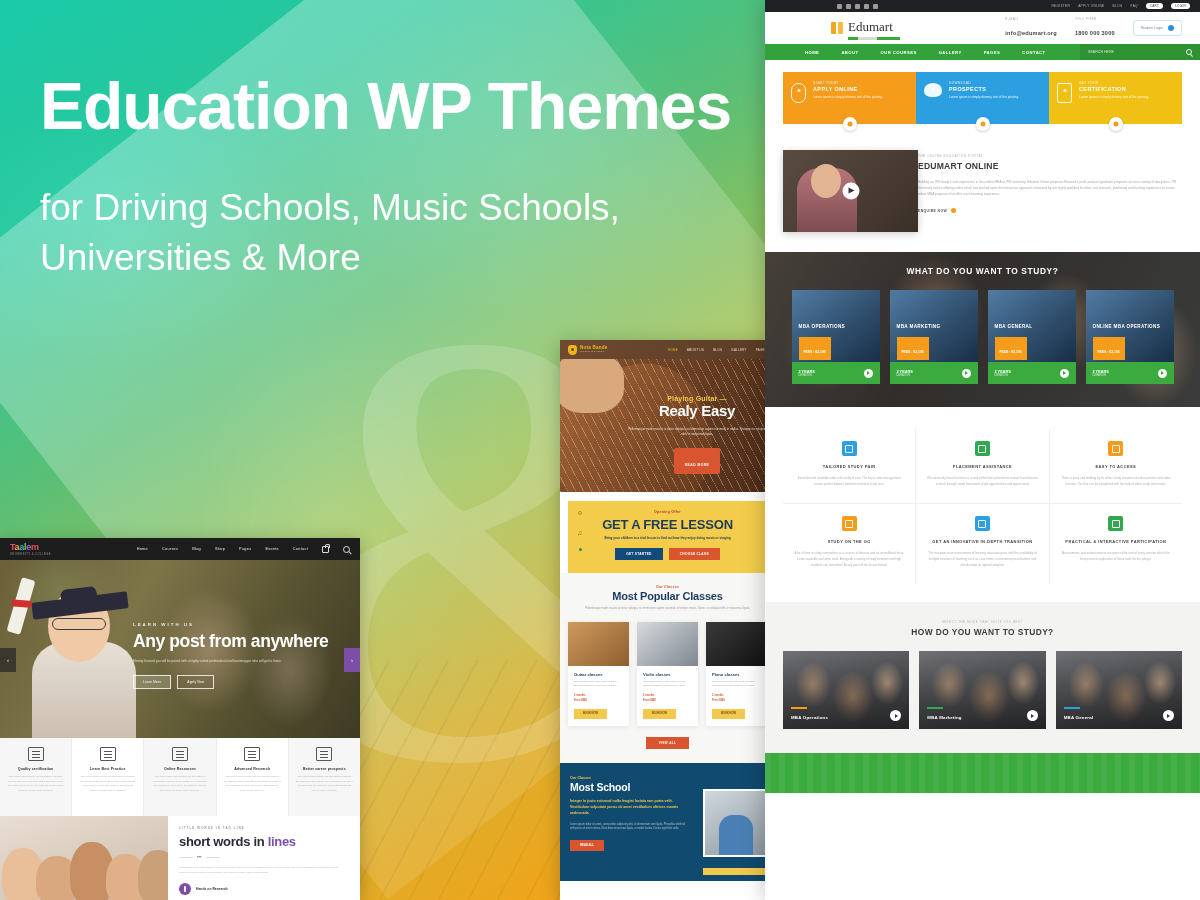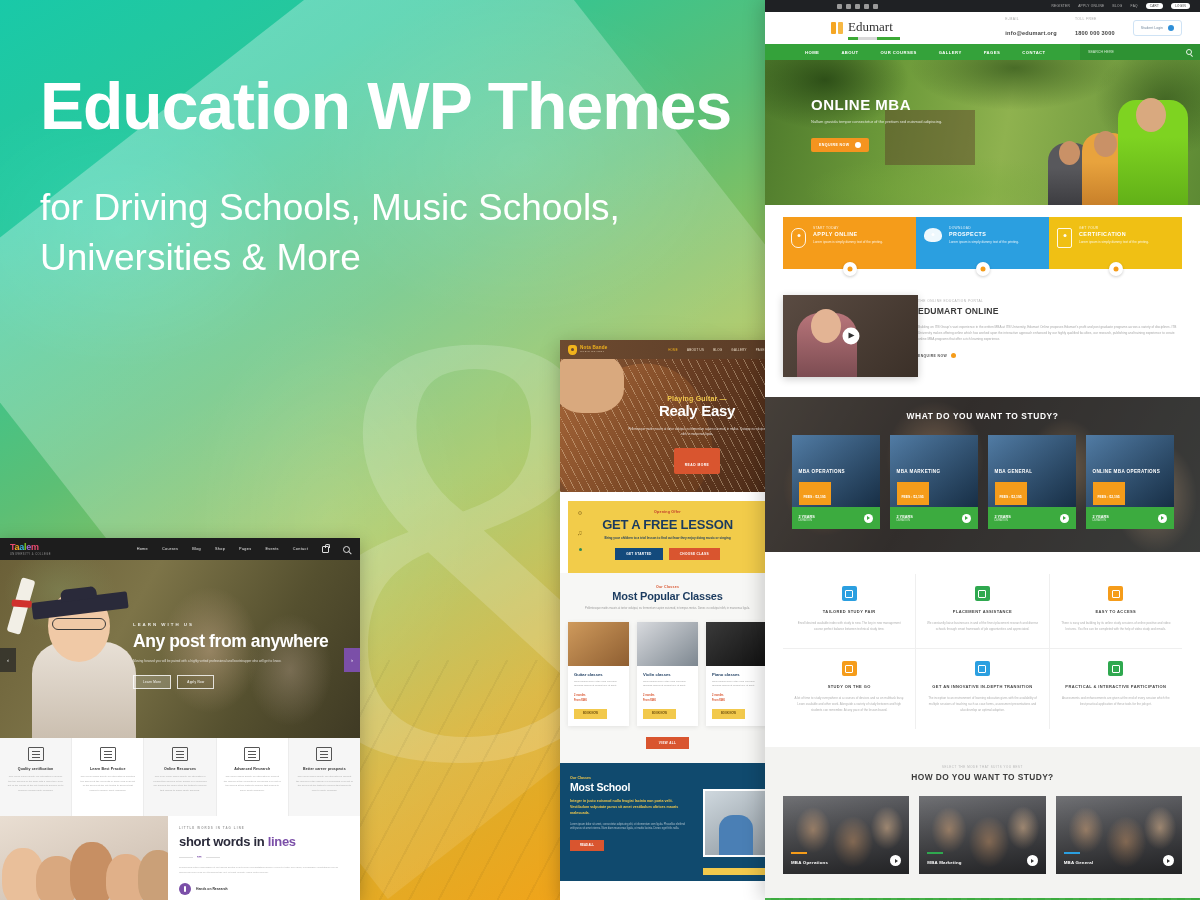--- a/index.html
+++ b/index.html
@@ -573,35 +573,20 @@
       <a>OUR COURSES</a>
       <a>GALLERY</a>
       <a>PAGES</a>
       <a>CONTACT</a>
       <span class="ed-search">
         <span class="ph">SEARCH HERE</span>
         <span class="mag"></span>
       </span>
     </div>
 
-    <div class="ed-hero">
-      <div class="canopy"></div>
-      <div class="bld"></div>
-      <div class="stud s3"></div>
-      <div class="stud s2"></div>
-      <div class="stud s1"></div>
-      <div class="inner">
-        <h2>ONLINE MBA</h2>
-        <p>Nullam gravida tempor consectetur of the pretium sed euismod adipiscing.</p>
-        <span class="btn">
-          <span>ENQUIRE NOW</span>
-          <i></i>
-        </span>
-      </div>
-    </div>
 
     <div class="ed-cards">
       <div class="ed-card c1">
         <span class="ic"></span>
         <span>
           <span class="tp">START TODAY</span>
           <h4>APPLY ONLINE</h4>
           <p>Lorem ipsum is simply dummy text of the printing.</p>
         </span>
         <span class="dot"></span>

